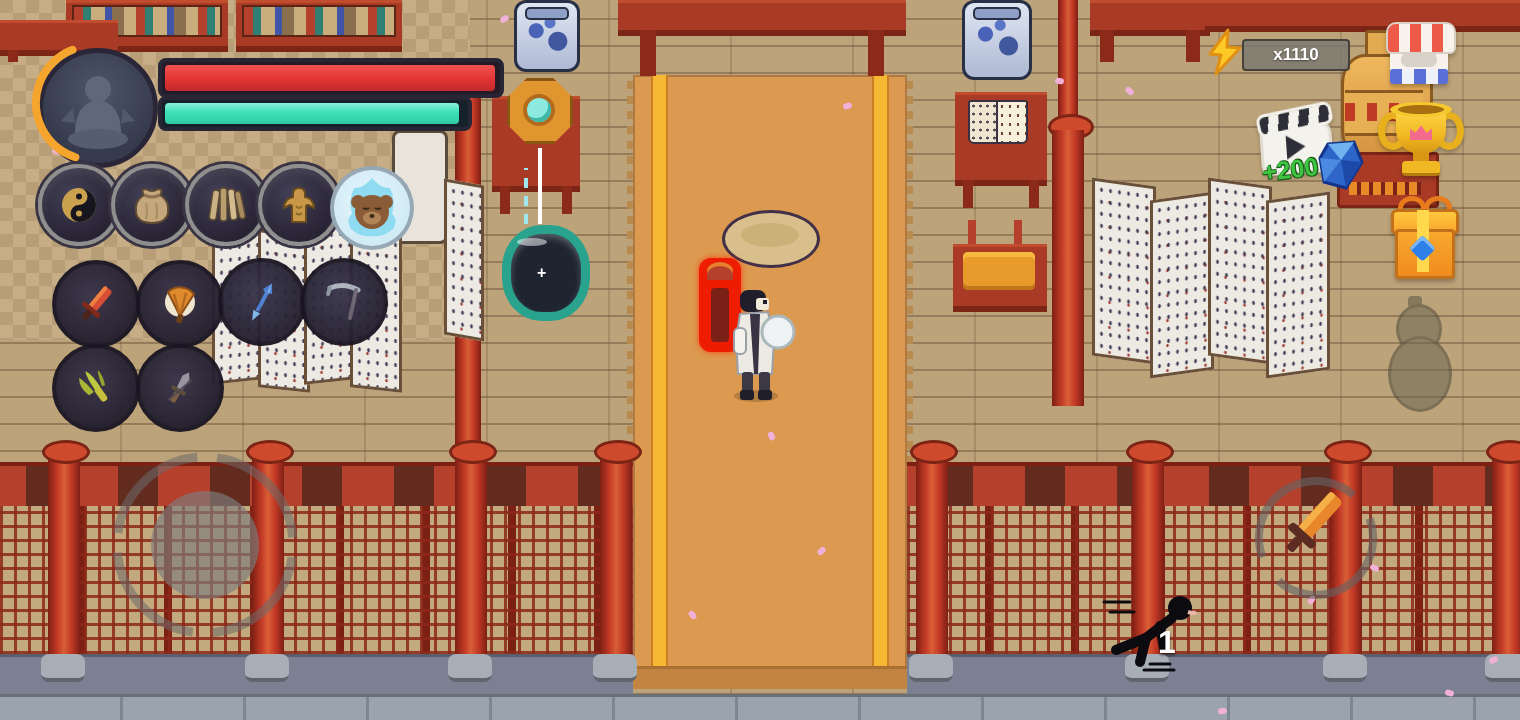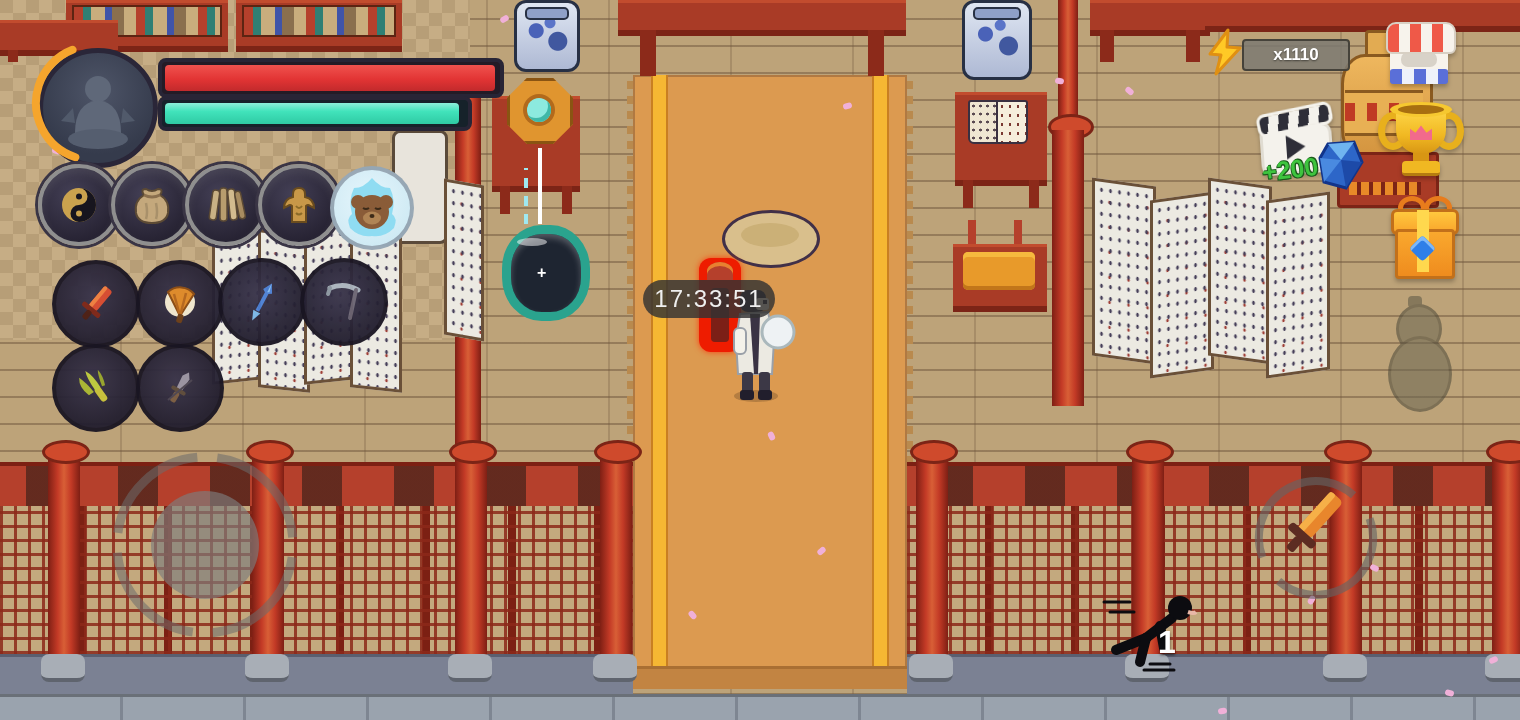--- a/index.html
+++ b/index.html
@@ -394,23 +394,20 @@
     <svg width="48" height="48" viewBox="0 0 48 48">
       <g transform="rotate(30 24 24)">
         <path d="M24,6 L28,12 L27,26 L21,26 L20,12 Z" fill="#9a94a4"></path>
         <rect x="16" y="25" width="16" height="4" rx="2" fill="#5c4a3a"></rect>
         <rect x="21" y="29" width="6" height="11" rx="2" fill="#7a5c42"></rect>
       </g>
       <path d="M12,36 L36,16" stroke="#4a4452" stroke-width="2"></path>
     </svg>
   </div>
 
-  <div class="abs timer" style="left:643px;top:280px">
-    <span>17:33:51</span>
-  </div>
 
   <svg class="abs" style="left:1202px;top:28px" width="46" height="48" viewBox="0 0 46 48">
     <path d="M26,2 L8,26 L19,27 L14,46 L38,20 L25,19 Z" fill="#ffc926" stroke="#e09012" stroke-width="3" stroke-linejoin="round"></path>
   </svg>
   <div class="abs energypill" style="left:1242px;top:39px">
     <span>x1110</span>
   </div>
 
   <div class="abs shop" style="left:1386px;top:22px">
     <div class="body"></div>

